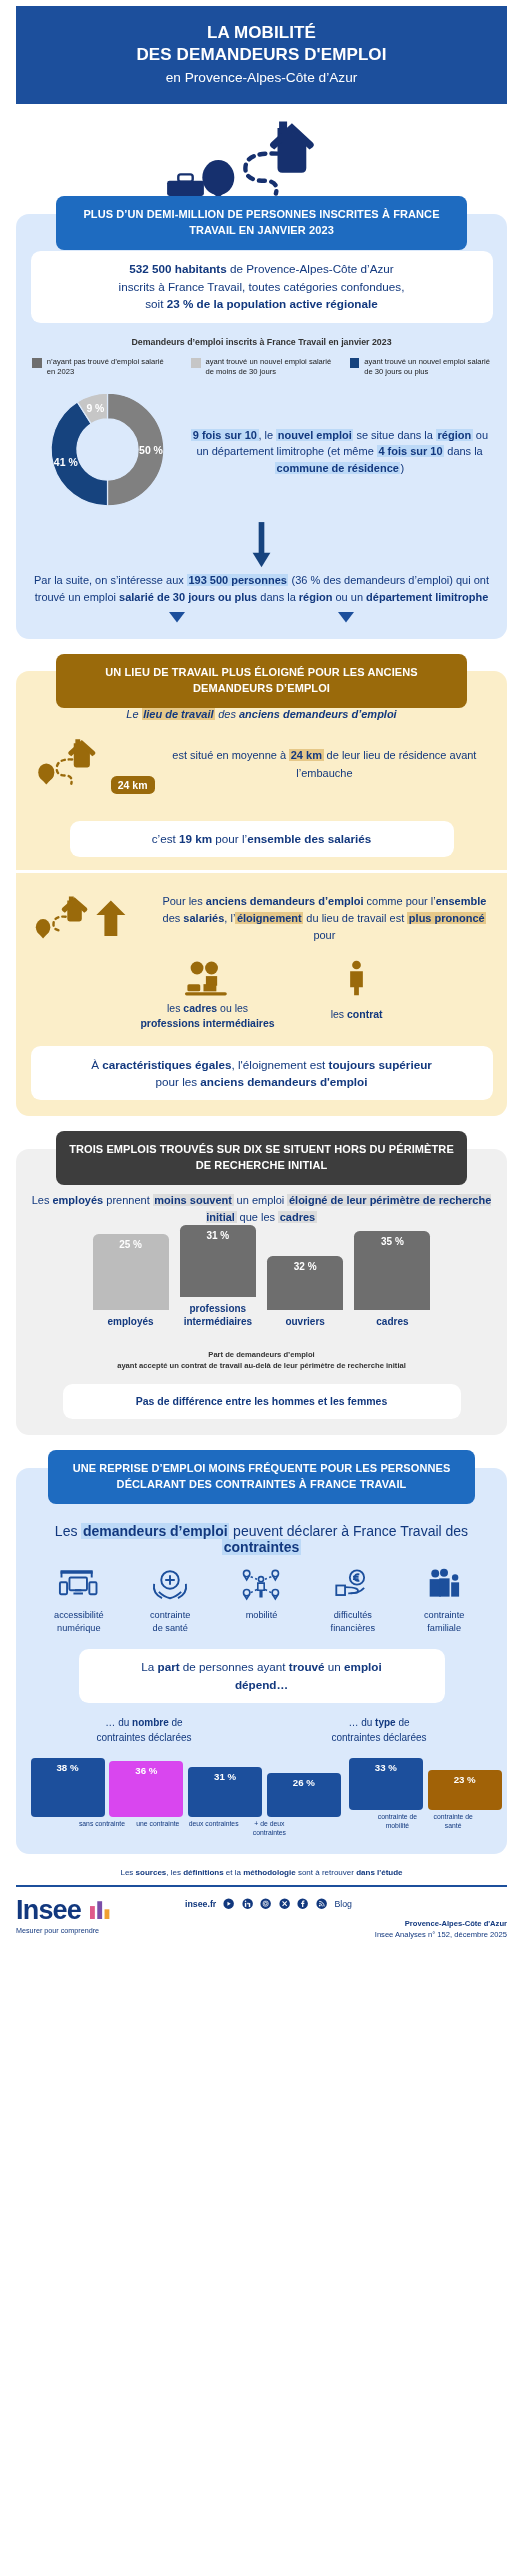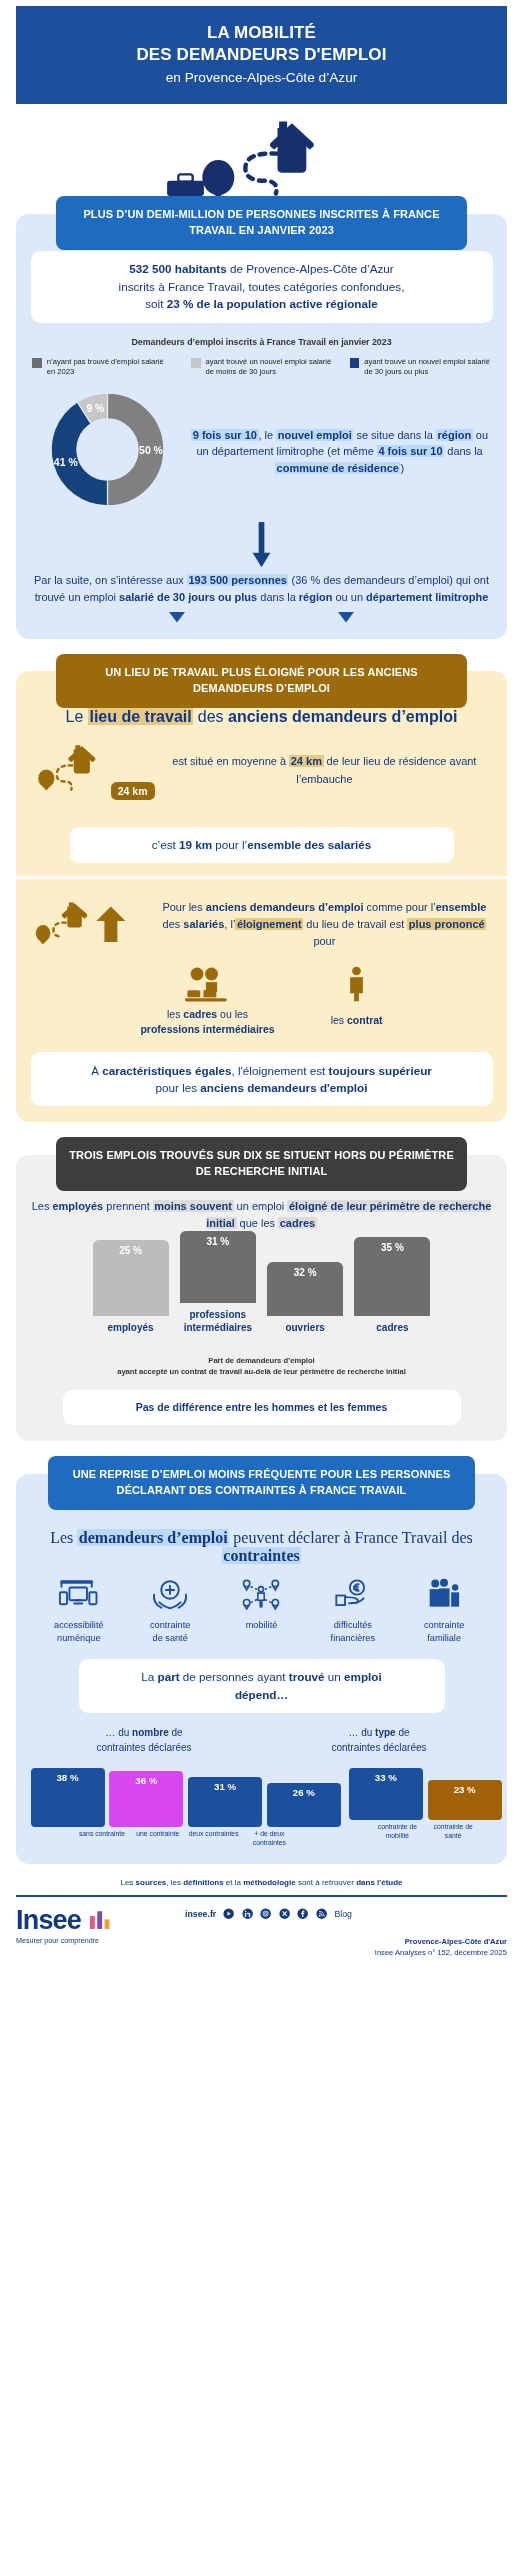--- a/index.html
+++ b/index.html
@@ -135,21 +135,21 @@
   .sources { text-align:center; font-size: 8px; color:#12387e; margin: 11.3px 16px 8px 16px; }
 
   
   .footer { border-top: 2.4px solid #1c4f9c; margin: 4.8px 16px 0 16px; padding: 9.7px 0 14.5px 0; display:flex; align-items:flex-start; }
   .footer .logo { flex: 0 0 169px; }
   .footer .logo .word { font-size: 27px; font-weight: bold; color:#12387e; letter-spacing:-0.8px; line-height:1; }
   .footer .logo .tag { font-size: 7.2px; color:#12387e; margin-top: 2.4px; }
   .footer .right { flex: 1; padding-top: 1.6px; }
   .footer .links { display:flex; align-items:center; gap: 7.2px; font-size: 8.8px; color:#12387e; }
   .footer .links .site { font-weight: bold; }
-  .footer .meta { font-size: 7.6px; color:#12387e; margin-top: 16px; text-align:right; line-height:1.5; }
+  .footer .meta { font-size: 7.6px; color:#12387e; margin-top: 8px; text-align:right; line-height:1.5; }
   .footer .meta .b { font-weight:bold; }
   .soc { width: 11.3px; height:11.3px; display:inline-block; vertical-align:middle; }
 </style>
 </head>
 <body>
 
 <div class="page">
 
   <div class="header">
     <h1>
@@ -243,21 +243,21 @@
             <path d="M0 0 L10 13 L20 0 Z" fill="#1c4f9c"></path>
           </svg>
       </div>
     </div>
   </div>
 
   <div class="section sec-gold">
     <div class="banner gold">UN LIEU DE TRAVAIL PLUS ÉLOIGNÉ POUR LES ANCIENS DEMANDEURS D’EMPLOI</div>
     <div class="section-body">
 
-      <div style="text-align:center; font-size:16px;">Le <span class="hl-gold">lieu de travail</span> des <b>anciens demandeurs d’emploi</b></div>
+      <div style="text-align:center; font-size:11px;font-style:italic;">Le <span class="hl-gold">lieu de travail</span> des <b>anciens demandeurs d’emploi</b></div>
 
       <div class="gold-row">
         <div class="pic">
           <svg width="113" height="63" viewBox="0 0 140 78">
             <g fill="#9a6a0b">
               <path d="M48 14 L50 14 L50 9 L56 9 L56 14 L68 26 L68 41 Q68 44 65 44 L51 44 Q48 44 48 41 Z"></path>
               <path d="M42 24 L58 10 L74 24 Q76 26 74 28 L71 30 L58 18 L45 30 L42 28 Q40 26 42 24 Z"></path>
               <ellipse cx="14" cy="50" rx="10" ry="11"></ellipse>
               <path d="M5 55 L23 55 L14 65 Z"></path>
             </g>
@@ -350,21 +350,21 @@
       </div>
 
       <div class="card" style="margin:13px 32px 0 32px; font-size:10.5px; font-weight:bold;">Pas de différence entre les hommes et les femmes</div>
     </div>
   </div>
 
   <div class="section sec-blue">
     <div class="banner blue" style="left:32px; right:32px;">UNE REPRISE D’EMPLOI MOINS FRÉQUENTE POUR LES PERSONNES DÉCLARANT DES CONTRAINTES À FRANCE TRAVAIL</div>
     <div class="section-body" style="padding-top:55px;">
 
-      <div style="text-align:center; font-size:16px;font-family:Liberation Serif, serif;">Les <span class="hl-blue">demandeurs d’emploi</span> peuvent déclarer à France Travail des <span class="hl-blue">contraintes</span></div>
+      <div style="text-align:center; font-size:14px;">Les <span class="hl-blue">demandeurs d’emploi</span> peuvent déclarer à France Travail des <span class="hl-blue">contraintes</span></div>
 
       <div class="cons-icons">
         <div class="col">
           <svg width="42" height="35" viewBox="0 0 52 44">
             <g fill="none" stroke="#1c4f9c" stroke-width="2.4">
               <rect x="4" y="4" width="38" height="2"></rect>
               <path d="M4 4 v8 M42 4 v8"></path>
               <rect x="14" y="12" width="22" height="16" rx="1.5"></rect>
               <path d="M21 28 h8 M19 32 h12"></path>
               <rect x="2" y="18" width="9" height="15" rx="1.5"></rect>

